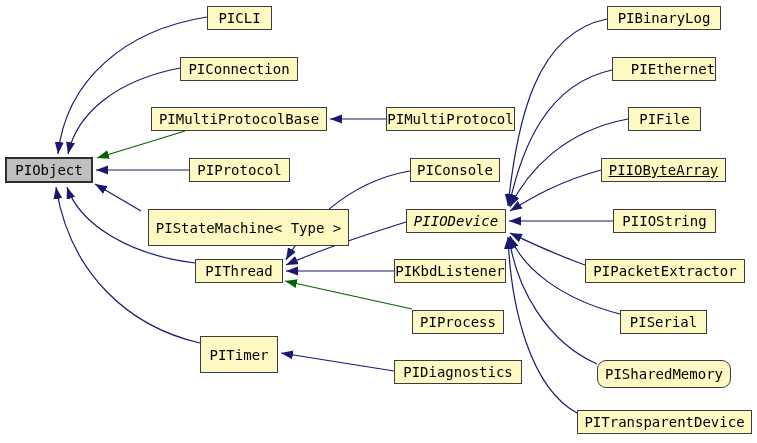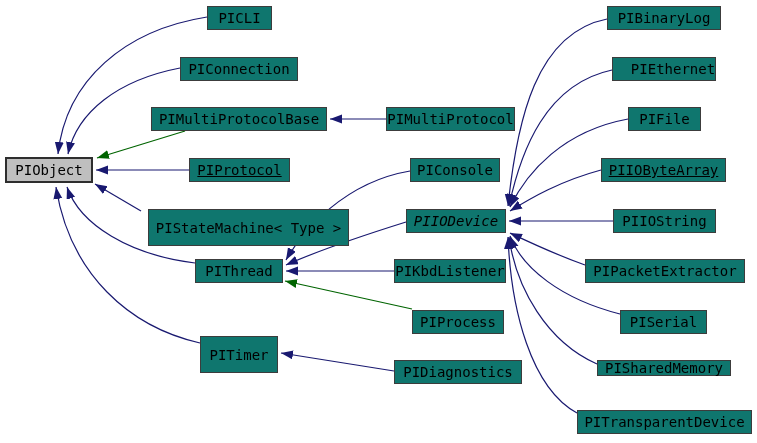--- a/index.html
+++ b/index.html
@@ -14,21 +14,21 @@
   .edges {
     position: absolute;
     left: 0; top: 0;
     width: 757px; height: 443px;
   }
   .edge { fill: none; stroke-width: 1.2; }
   .node {
     position: absolute;
     box-sizing: border-box;
     border: 1.5px solid #3c3c3c;
-    background: #0f766e;
+    background: #fef9c3;
     color: #000000;
     font-size: 14px;
     display: flex;
     align-items: center;
     justify-content: center;
     white-space: nowrap;
     cursor: pointer;
   }
   .node--focus {
     border: 2px solid #2e2e2e;
@@ -77,35 +77,35 @@
     <path class="edge" marker-end="url(#arrow-public)" d="M 620 314 C 561 299, 522 268, 510 236" stroke="#191970"></path>
     <path class="edge" marker-end="url(#arrow-public)" d="M 597 364 C 547 342, 516 288, 509 237" stroke="#191970"></path>
     <path class="edge" marker-end="url(#arrow-public)" d="M 577 413 C 531 388, 511 310, 508 237" stroke="#191970"></path>
   </svg>
 
   <div class="node node--focus" style="left:5px; top:157px; width:88px; height:26px;">PIObject</div>
 
   <div class="node" style="left:207px; top:6px; width:65px; height:24px;">PICLI</div>
   <div class="node" style="left:180px; top:57px; width:118px; height:24px;">PIConnection</div>
   <div class="node" style="left:151px; top:107px; width:176px; height:24px;">PIMultiProtocolBase</div>
-  <div class="node" style="left:189px; top:158px; width:101px; height:24px;text-decoration:underline;">PIProtocol</div>
+  <div class="node" style="left:189px; top:158px; width:101px; height:24px;">PIProtocol</div>
   <div class="node" style="left:148px; top:209px; width:201px; height:37px;">PIStateMachine&lt; Type &gt;</div>
   <div class="node" style="left:195px; top:259px; width:88px; height:24px;">PIThread</div>
   <div class="node" style="left:200px; top:336px; width:78px; height:37px;">PITimer</div>
 
   <div class="node" style="left:386px; top:107px; width:129px; height:24px;">PIMultiProtocol</div>
   <div class="node" style="left:410px; top:158px; width:90px; height:24px;">PIConsole</div>
   <div class="node" style="left:406px; top:209px; width:100px; height:24px;font-style:italic;">PIIODevice</div>
   <div class="node" style="left:394px; top:259px; width:112px; height:24px;">PIKbdListener</div>
   <div class="node" style="left:412px; top:310px; width:92px; height:24px;">PIProcess</div>
   <div class="node" style="left:394px; top:360px; width:128px; height:24px;">PIDiagnostics</div>
 
   <div class="node" style="left:607px; top:6px; width:114px; height:24px;">PIBinaryLog</div>
   <div class="node" style="left:612px; top:57px; width:104px; height:24px;padding-left:18px;">PIEthernet</div>
   <div class="node" style="left:628px; top:107px; width:73px; height:24px;">PIFile</div>
   <div class="node" style="left:601px; top:158px; width:125px; height:24px;text-decoration:underline;">PIIOByteArray</div>
   <div class="node" style="left:613px; top:209px; width:103px; height:24px;">PIIOString</div>
   <div class="node" style="left:585px; top:259px; width:160px; height:24px;">PIPacketExtractor</div>
   <div class="node" style="left:620px; top:310px; width:87px; height:24px;">PISerial</div>
-  <div class="node" style="left:597px; top:360px; width:134px; height:16px;">PISharedMemory</div>
+  <div class="node" style="left:597px; top:360px; width:134px; height:28px;border-radius:9px;">PISharedMemory</div>
   <div class="node" style="left:577px; top:410px; width:175px; height:24px;">PITransparentDevice</div>
 
 </div>
 
 </body></html>

